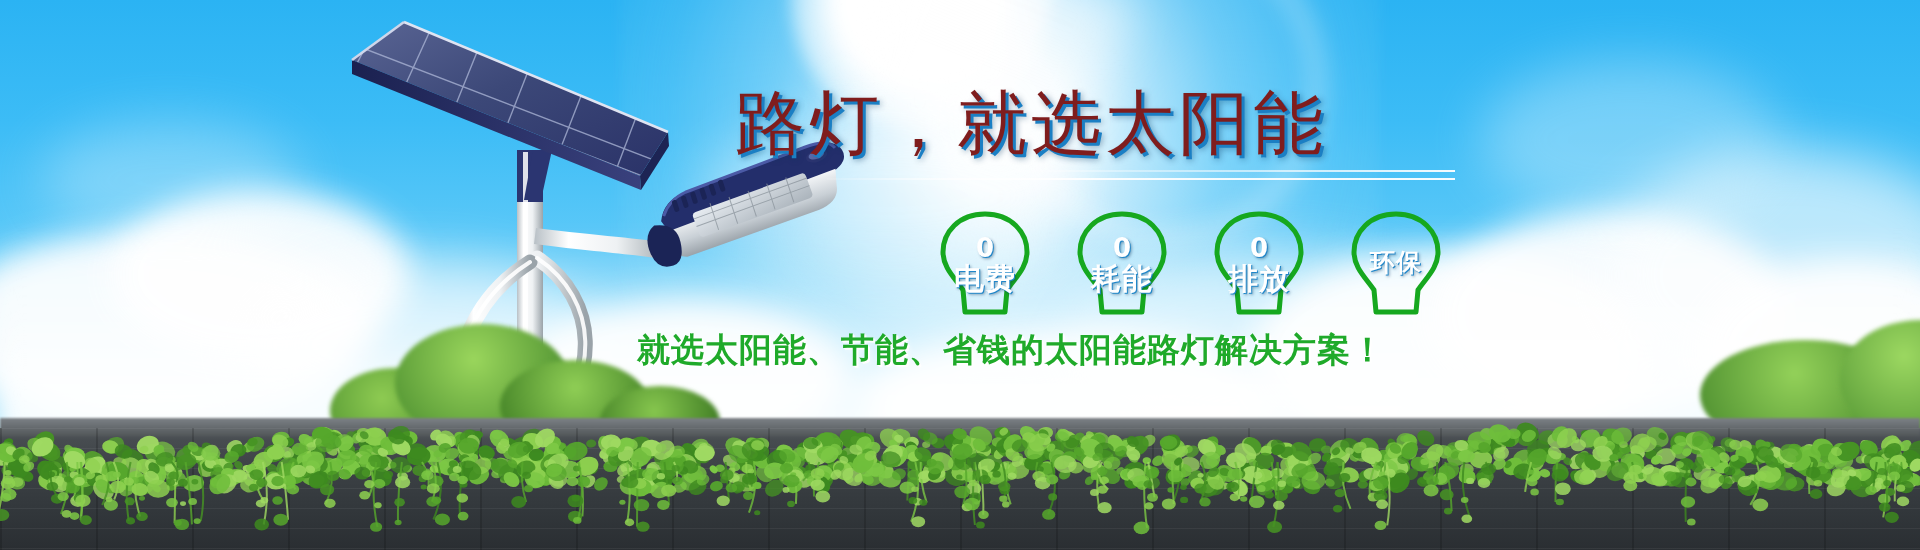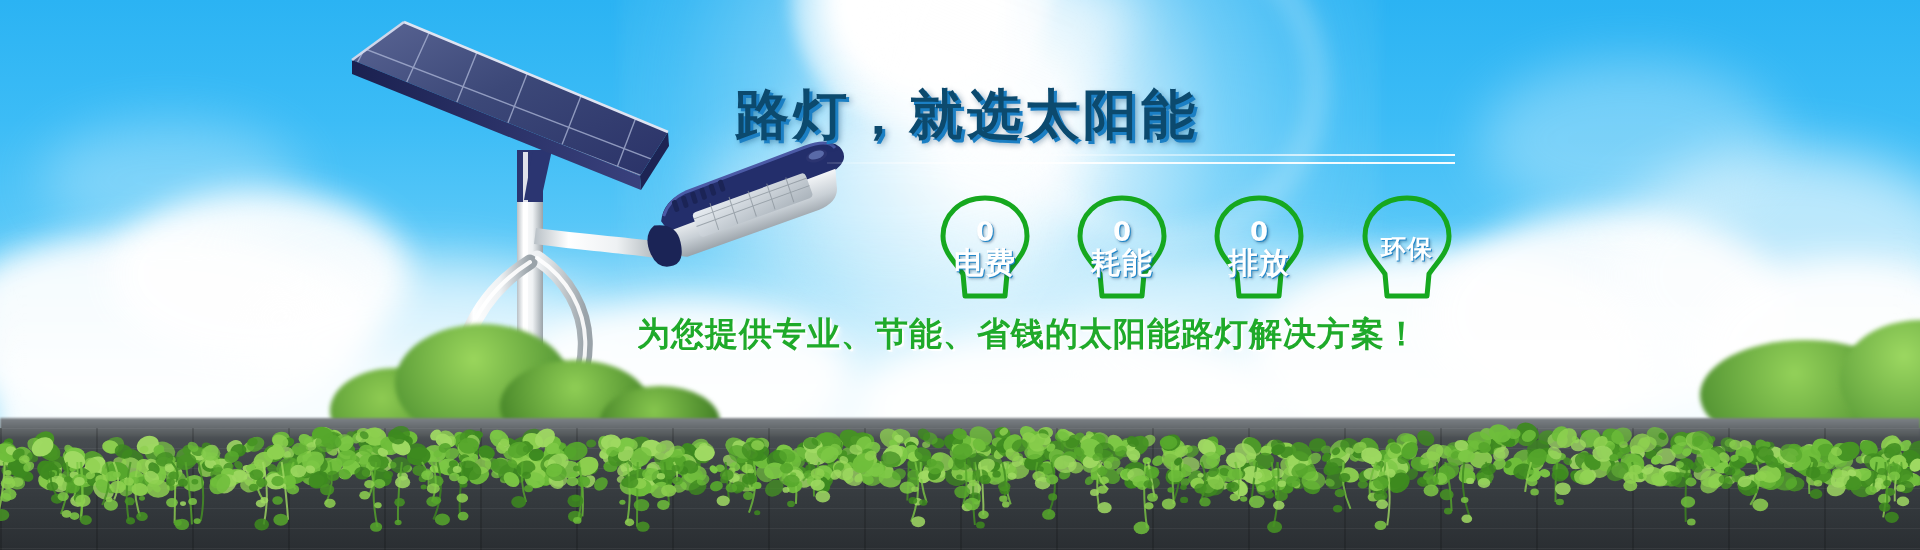--- a/index.html
+++ b/index.html
@@ -107,24 +107,24 @@
   .tree{
     position:absolute;
     border-radius:50%;
     filter:blur(2px);
   }
 
   
   .copy{position:absolute;left:735px;top:88px;width:740px;}
 
   .headline{
-    font-size:54px;
-    font-weight:700;
+    font-size:70px;
+    font-weight:400;
     letter-spacing:4px;
-    color:#0c4a6e;
+    color:#7f1d1d;
     line-height:1.0;
     white-space:nowrap;
     text-shadow:
        3px 3px 0 #1b7fc4,
        4px 4px 6px rgba(0,50,90,.45);
   }
 
   .rules{position:relative;height:24px;margin-top:12px;}
   .rule-a{
     position:absolute;left:265px;top:0;width:455px;height:2px;
@@ -1944,27 +1944,27 @@
       <div class="bulb" style="left:274px;">
         <svg class="shape" viewBox="0 0 104 112">
           <path d="M52 6 C 26 6, 10 24, 10 44 C 10 60, 22 70, 30 82 L 32 104 L 72 104 L 74 82 C 82 70, 94 60, 94 44 C 94 24, 78 6, 52 6 Z" fill="none" stroke="#16a81f" stroke-width="5" stroke-linejoin="round"></path>
         </svg>
         <div class="txt">
           <span class="zero">0</span>
           <span class="word">排放</span>
         </div>
       </div>
 
-      <div class="bulb" style="left:422px;">
+      <div class="bulb" style="left:411px;font-family:Liberation Mono, monospace;">
         <svg class="shape" viewBox="0 0 104 112">
           <path d="M52 6 C 26 6, 10 24, 10 44 C 10 60, 22 70, 30 82 L 32 104 L 72 104 L 74 82 C 82 70, 94 60, 94 44 C 94 24, 78 6, 52 6 Z" fill="none" stroke="#16a81f" stroke-width="5" stroke-linejoin="round"></path>
         </svg>
         <div class="txt" style="margin-top:0;">
           <span class="word two">环保</span>
         </div>
       </div>
 
     </div>
 
-    <div class="tagline">为您提供专业、节能、省钱的太阳能路灯解决方案！</div>
+    <div class="tagline">就选太阳能、节能、省钱的太阳能路灯解决方案！</div>
   </div>
 
 </div>
 
 </body></html>

